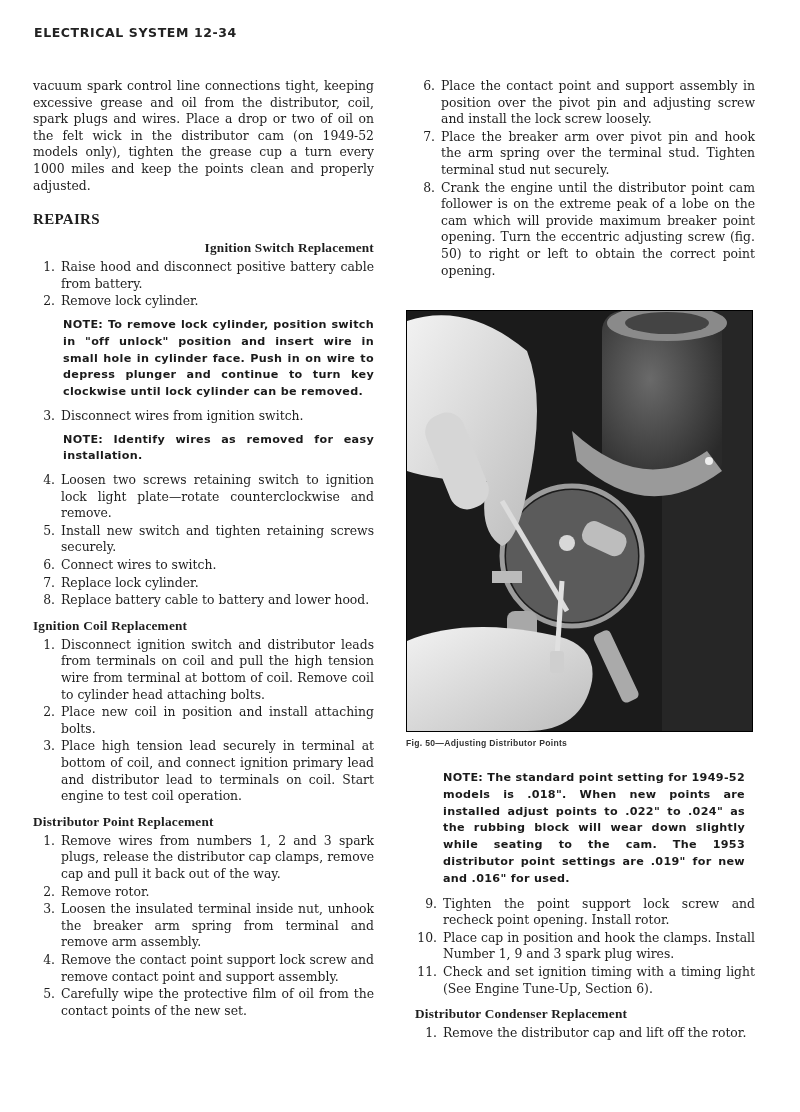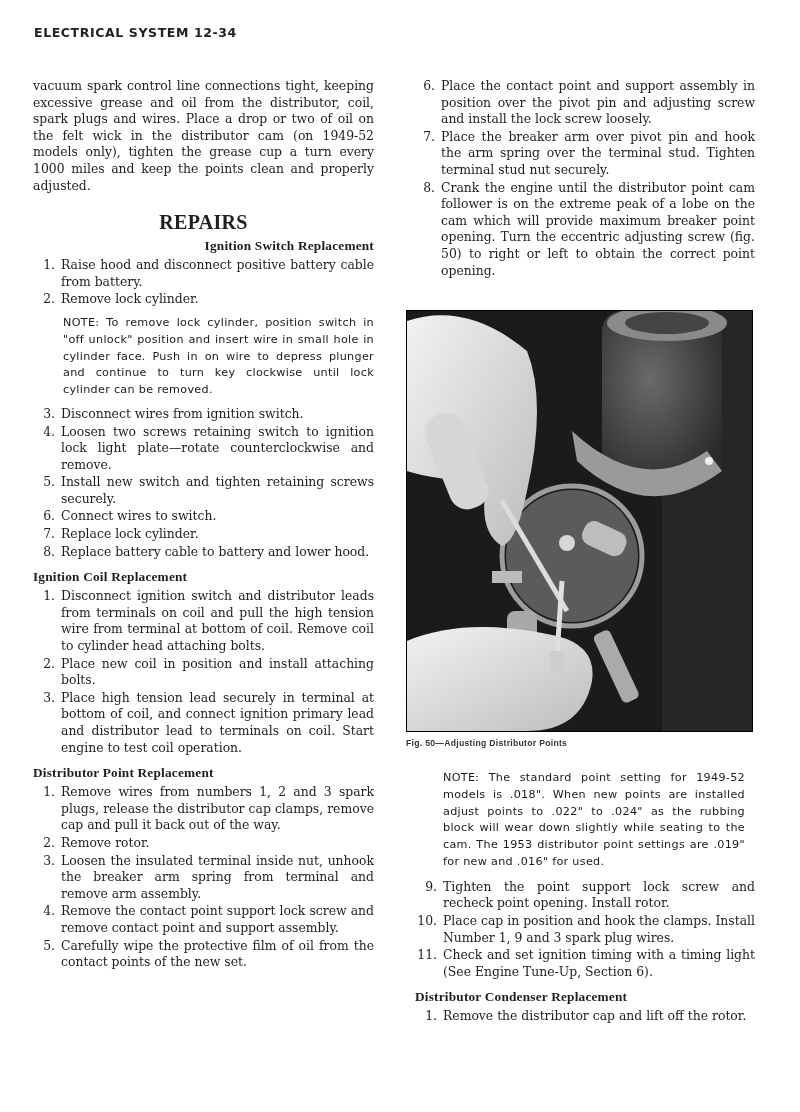--- a/index.html
+++ b/index.html
@@ -16,39 +16,39 @@
   .col { position: absolute; top: 78px; }
   .col-left { left: 33px; width: 341px; }
   .col-right { left: 415px; width: 340px; }
 
   p.body, .step-text {
     margin: 0; font-size: 12.4px; line-height: 16.6px; text-align: justify;
   }
   p.body { text-align: justify; }
   .section-title {
     font-family: "Liberation Serif", serif; font-weight: bold;
-    font-size: 20px; margin: 17px 0 4px 0; letter-spacing: 0.3px; text-align: center;
+    font-size: 15px; margin: 17px 0 12px 0; letter-spacing: 0.3px;
   }
   .sub-title {
     font-family: "Liberation Serif", serif; font-weight: bold;
     font-size: 13.3px; margin: 9px 0 3px 0; letter-spacing: 0.2px;
   }
   .sub-title.first { margin-top: 2px; text-align: right; }
   ol.steps { list-style: none; margin: 0; padding: 0; }
   ol.steps li { display: flex; margin: 0 0 1px 0; }
   .step-num {
     flex: 0 0 auto; width: 28px; text-align: right; padding-right: 6px;
     font-size: 12.4px; line-height: 16.6px; box-sizing: border-box;
   }
   .col-right .step-num { width: 26px; }
   .step-text { flex: 1 1 auto; }
   .note {
     margin: 7px 0 7px 30px;
     font-family: "DejaVu Sans", "Liberation Sans", sans-serif;
-    font-weight: normal; font-size: 11.2px; line-height: 16.8px;
+    font-weight: bold; font-size: 11.2px; line-height: 16.8px;
     text-align: justify; letter-spacing: 0.3px; color: #1a1a1a;
   }
   .note.right-note { margin: 10px 10px 8px 28px; }
 
   .figure {
     position: absolute; left: 406px; top: 310px; width: 345px; height: 420px;
     background: #151515; border: 1px solid #000; overflow: hidden;
   }
   .figure svg { display: block; width: 100%; height: 100%; }
   .caption {
@@ -79,20 +79,21 @@
         <span class="step-text">Remove lock cylinder.</span>
       </li>
   </ol>
   <div class="note">NOTE: To remove lock cylinder, position switch in "off unlock" position and insert wire in small hole in cylinder face. Push in on wire to depress plunger and continue to turn key clockwise until lock cylinder can be removed.</div>
   <ol class="steps">
     <li>
         <span class="step-num">3.</span>
         <span class="step-text">Disconnect wires from ignition switch.</span>
       </li>
   </ol>
+  <div class="note">NOTE: Identify wires as removed for easy installation.</div>
   <ol class="steps">
     <li>
         <span class="step-num">4.</span>
         <span class="step-text">Loosen two screws retaining switch to ignition lock light plate—rotate counterclockwise and remove.</span>
       </li>
     <li>
         <span class="step-num">5.</span>
         <span class="step-text">Install new switch and tighten retaining screws securely.</span>
       </li>
     <li>

